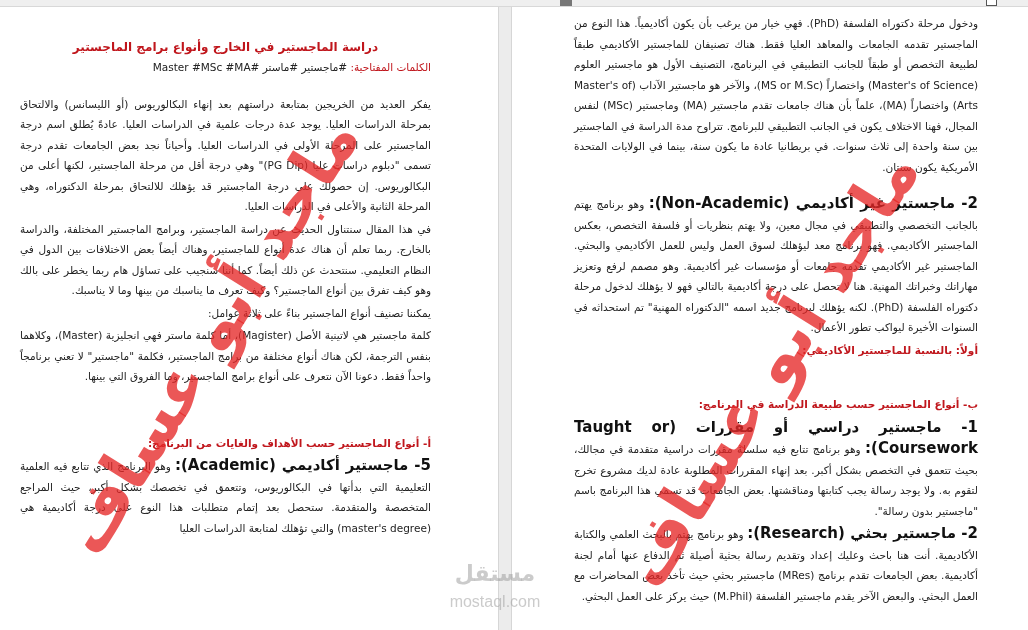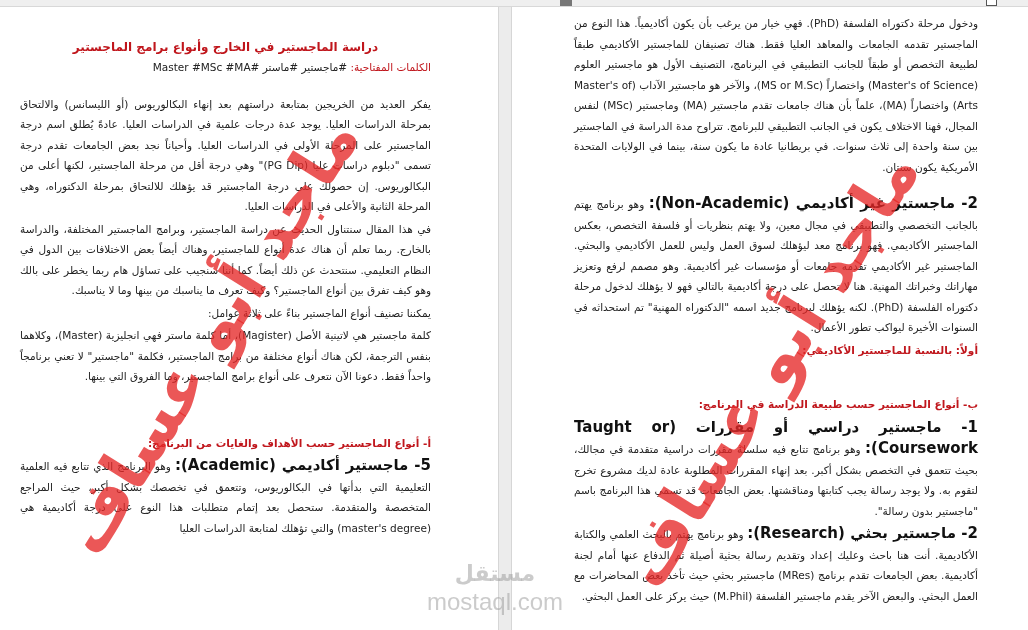--- a/index.html
+++ b/index.html
@@ -19,21 +19,21 @@
   .keywords .kw-label{color:#c0161c;}
   p{margin:0;}
   .para{margin-top:2px;}
   .red-h{color:#c0161c;font-weight:bold;font-size:10.5px;}
   .b{font-weight:bold;color:#111;font-size:15px;}
   .wm{position:absolute;color:rgba(230,40,40,0.78);font-weight:bold;font-size:66px;white-space:nowrap;direction:rtl;transform-origin:center;pointer-events:none;font-family:"DejaVu Sans",sans-serif;}
   .wm.left-wm{left:-40px;top:290px;transform:rotate(-58deg);}
   .wm.right-wm{left:520px;top:330px;transform:rotate(-58deg);}
   .logo{position:absolute;left:420px;top:556px;width:150px;text-align:center;color:rgba(160,160,160,0.55);pointer-events:none;}
   .logo .ar{font-size:22px;font-weight:bold;line-height:36px;direction:rtl;}
-  .logo .en{font-size:24px;line-height:20px;font-family:"Liberation Sans",sans-serif;}
+  .logo .en{font-size:16px;line-height:20px;font-family:"Liberation Sans",sans-serif;}
 </style>
 </head>
 <body>
 
 <div class="topbar">
   <span class="mark" style="left:560px"></span>
   <span class="box"></span>
 </div>
 
 <div class="page left">

